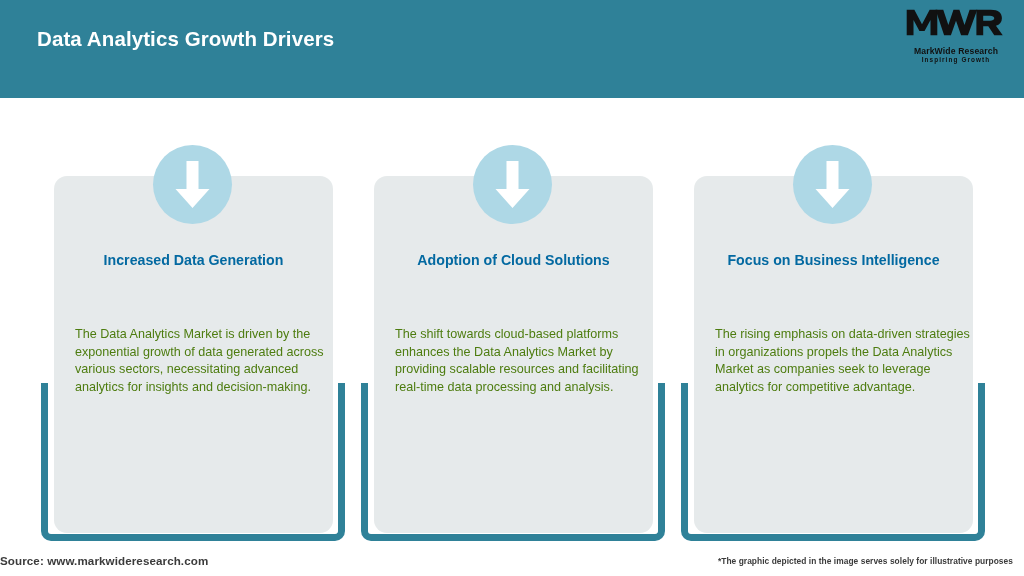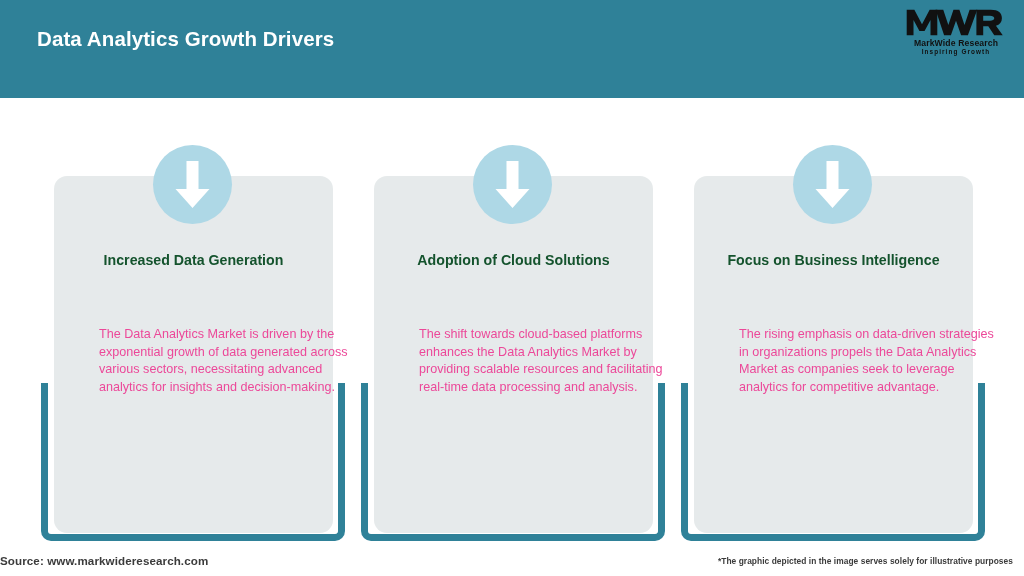--- a/index.html
+++ b/index.html
@@ -58,21 +58,21 @@
     width: 100%;
     height: 29px;
   }
   .logo-name {
     display: block;
     font-size: 8.6px;
     font-weight: bold;
     color: #111111;
     letter-spacing: 0.15px;
     line-height: 10px;
-    margin-top: 1px;
+    margin-top: 9px;
     white-space: nowrap;
   }
   .logo-tag {
     display: block;
     font-size: 6.4px;
     font-weight: bold;
     color: #111111;
     letter-spacing: 1.1px;
     line-height: 8px;
     white-space: nowrap;
@@ -143,36 +143,35 @@
   }
 
   .card-title {
     position: absolute;
     left: 13px;
     top: 152px;
     width: 279px;
     text-align: center;
     font-size: 14.2px;
     font-weight: bold;
-    color: #14532d;
+    color: #0369a1;
     line-height: 21px;
     z-index: 4;
   }
 
   .card-body {
     position: absolute;
     left: 34px;
     top: 228px;
     width: 258px;
     font-size: 12.6px;
-    color: #ec4899;
+    color: #4d7c0f;
     line-height: 17.6px;
     text-align: left;
     z-index: 4;
-    margin-left: 24px;
   }
   .card-slot.c3 .card-body { width: 266px; }
 
   
   .footer-source {
     position: absolute;
     left: 0;
     top: 554px;
     width: 1024px;
     text-align: left;

